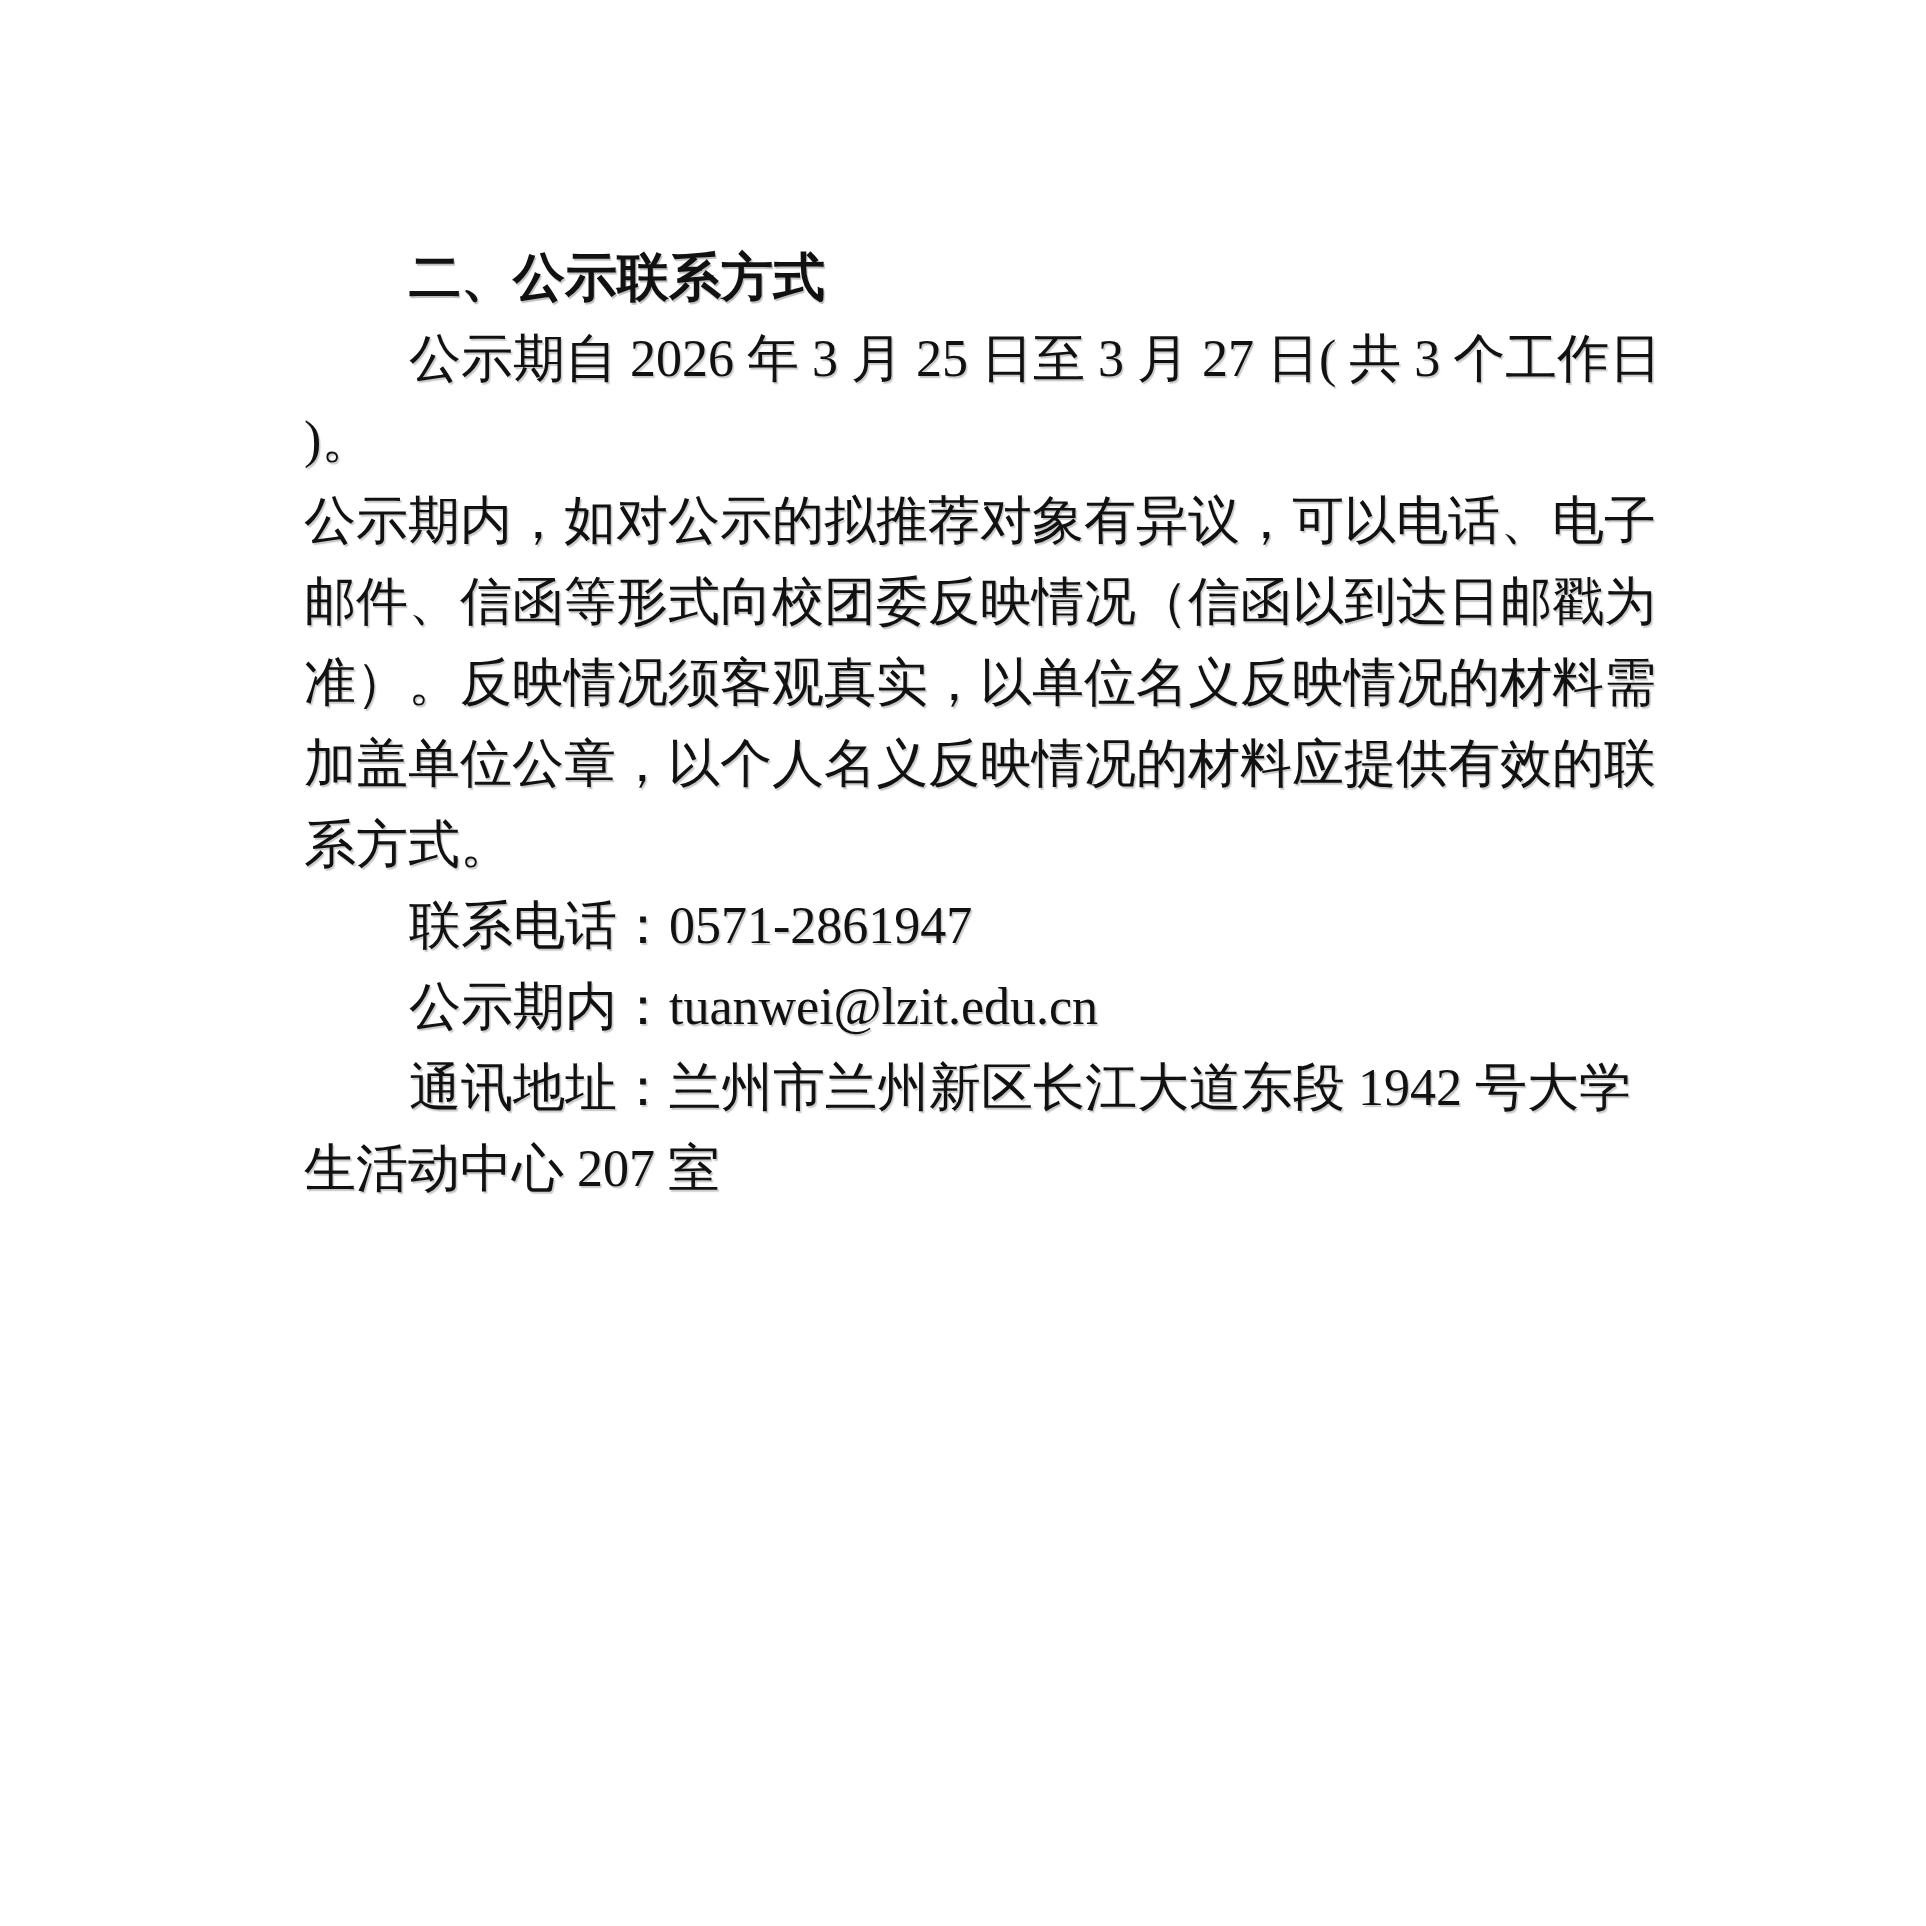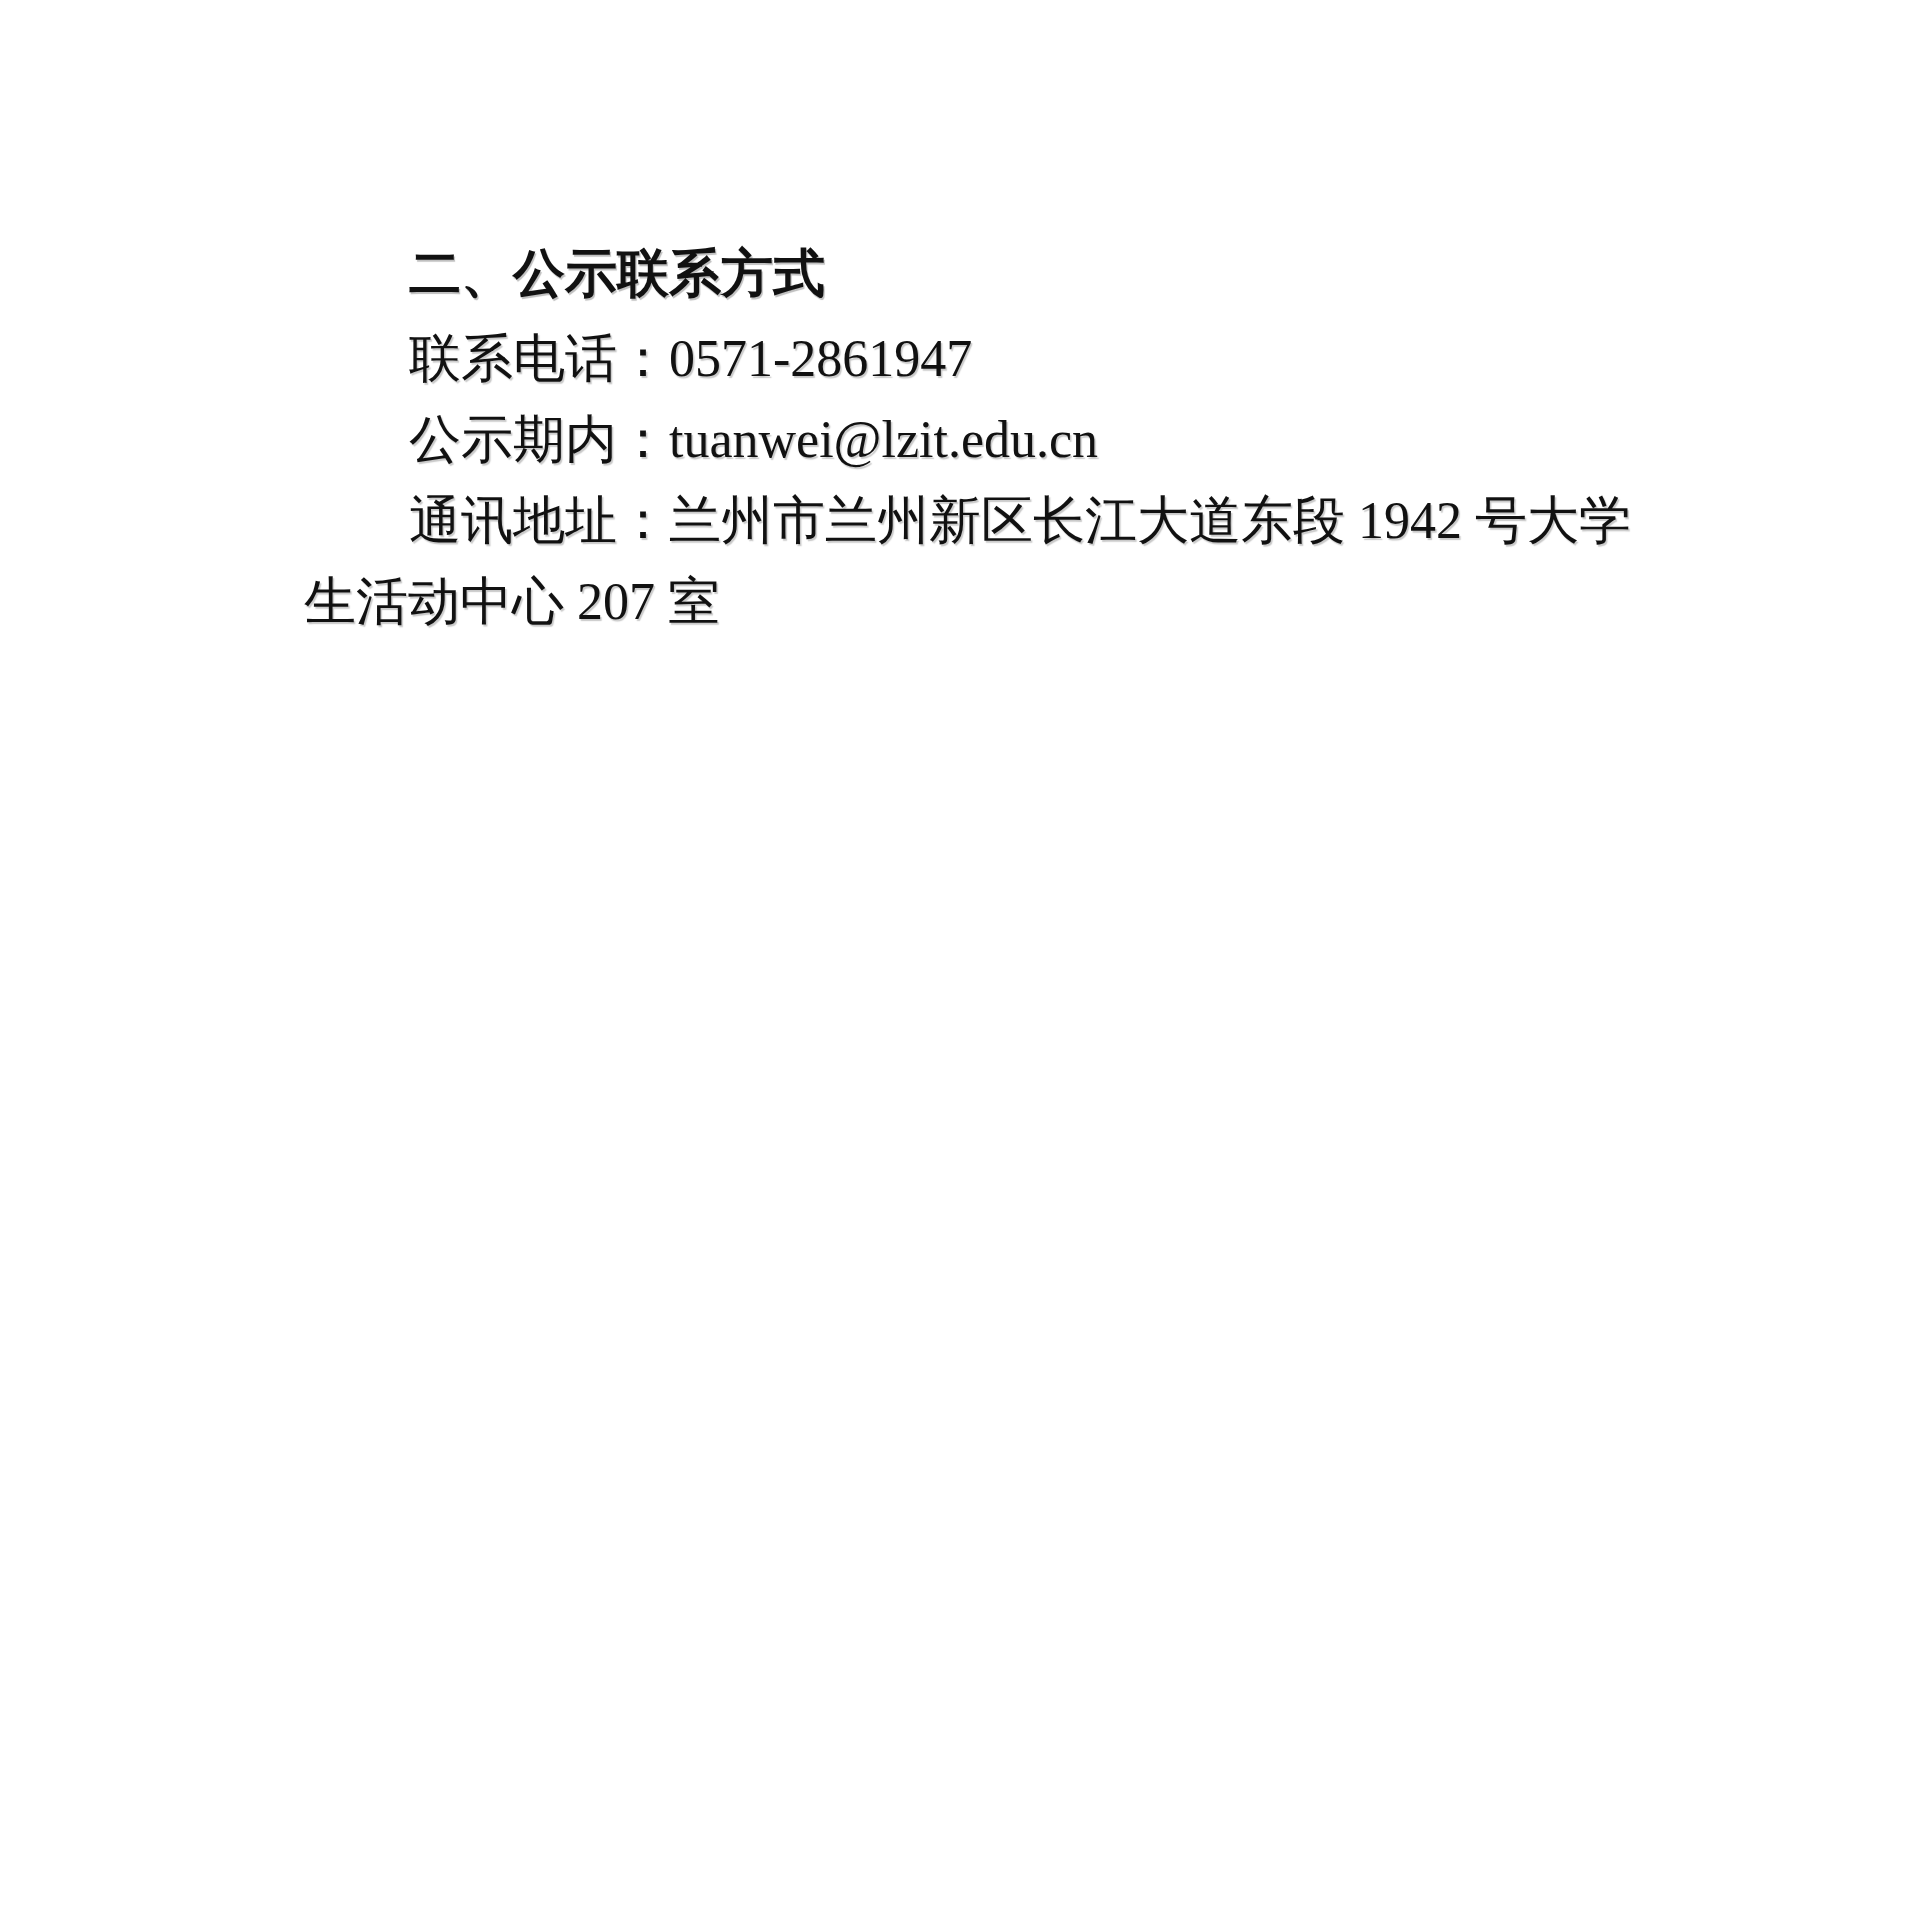--- a/index.html
+++ b/index.html
@@ -2,30 +2,36 @@
 <html style="font-size:6.2px"><head>
 <meta charset="utf-8">
 <style>
   html,body{margin:0;padding:0;background:#ffffff;}
   .page{position:relative;width:1972px;height:2789px;background:#ffffff;overflow:hidden;
         font-family:"Liberation Serif","DejaVu Serif",serif;color:#111;}
   .textblock{position:absolute;left:304px;top:237px;width:1387px;
              font-size:52px;line-height:81px;}
   .para{white-space:pre-line;text-shadow:1.5px 1.9px 1.2px rgba(0,0,0,0.22);}
   .indent{text-indent:105px;}
-  .heading{font-family:Liberation Mono, monospace;font-weight:700;
+  .heading{font-family:Liberation Sans, sans-serif;font-weight:700;
            text-shadow:1.2px 1.5px 0.8px rgba(0,0,0,0.25);}
 </style>
 </head>
 <body>
 
 <div class="page">
 
   <div class="textblock">
     <div class="para heading indent">二、公示联系方式</div>
+    <div class="para indent">公示期自 2026 年 3 月 25 日至 3 月 27 日( 共 3 个工作日 )。
+公示期内，如对公示的拟推荐对象有异议，可以电话、电子
+邮件、信函等形式向校团委反映情况（信函以到达日邮戳为
+准）。反映情况须客观真实，以单位名义反映情况的材料需
+加盖单位公章，以个人名义反映情况的材料应提供有效的联
+系方式。</div>
     <div class="para indent">联系电话：0571-2861947</div>
     <div class="para indent">公示期内：tuanwei@lzit.edu.cn</div>
     <div class="para indent">通讯地址：兰州市兰州新区长江大道东段 1942 号大学
 生活动中心 207 室</div>
   </div>
 
 </div>
 
 
 </body></html>

